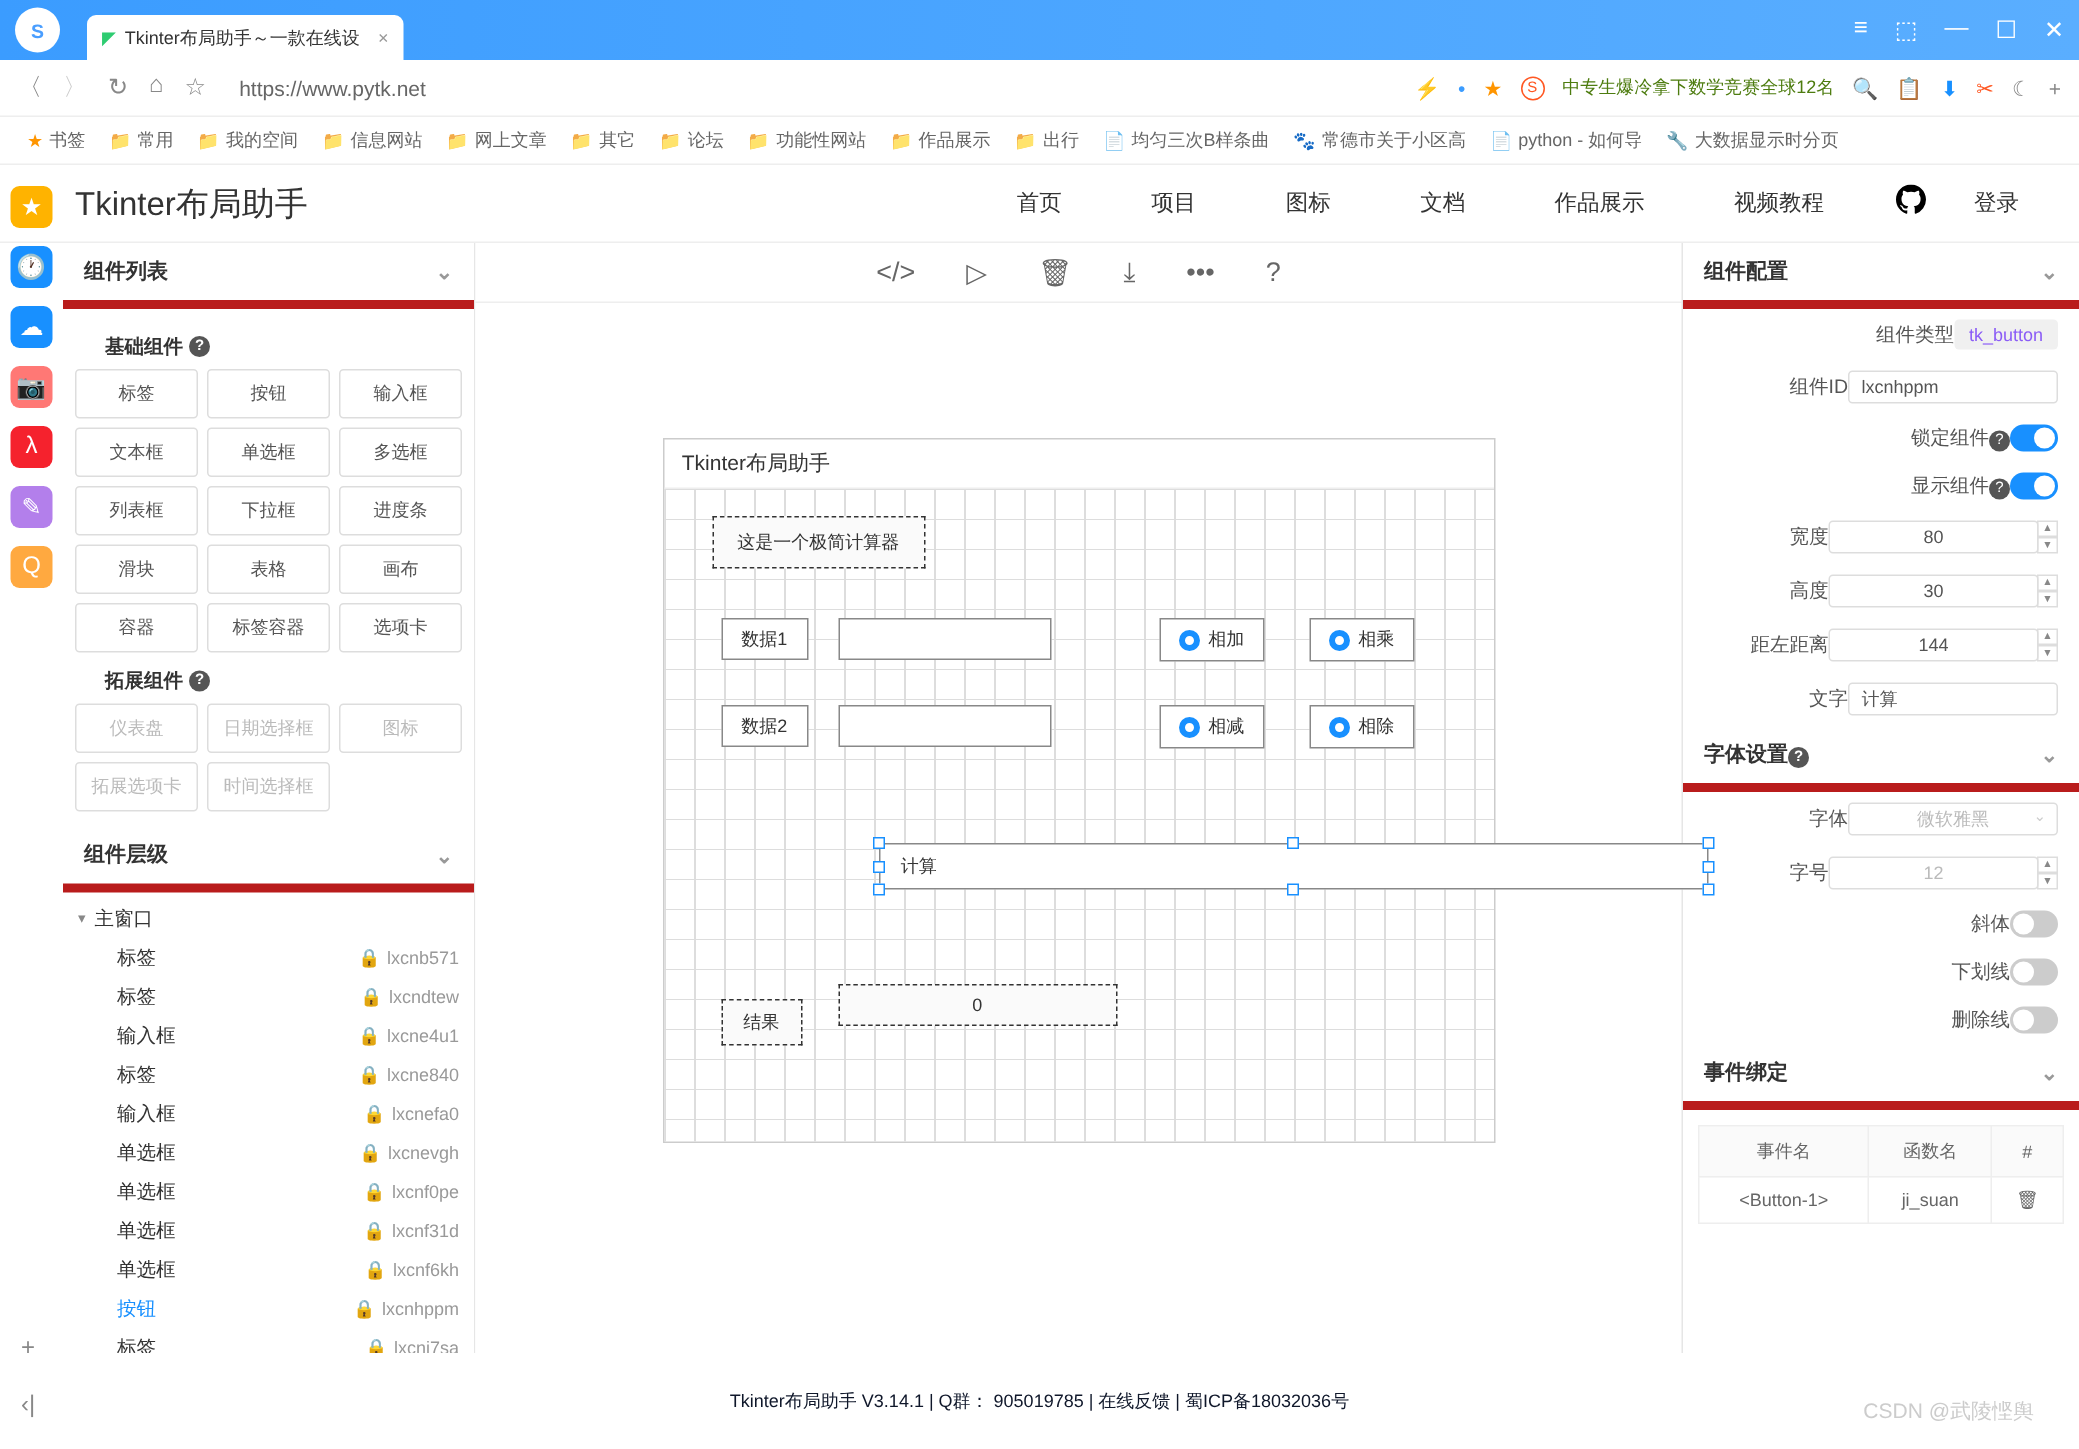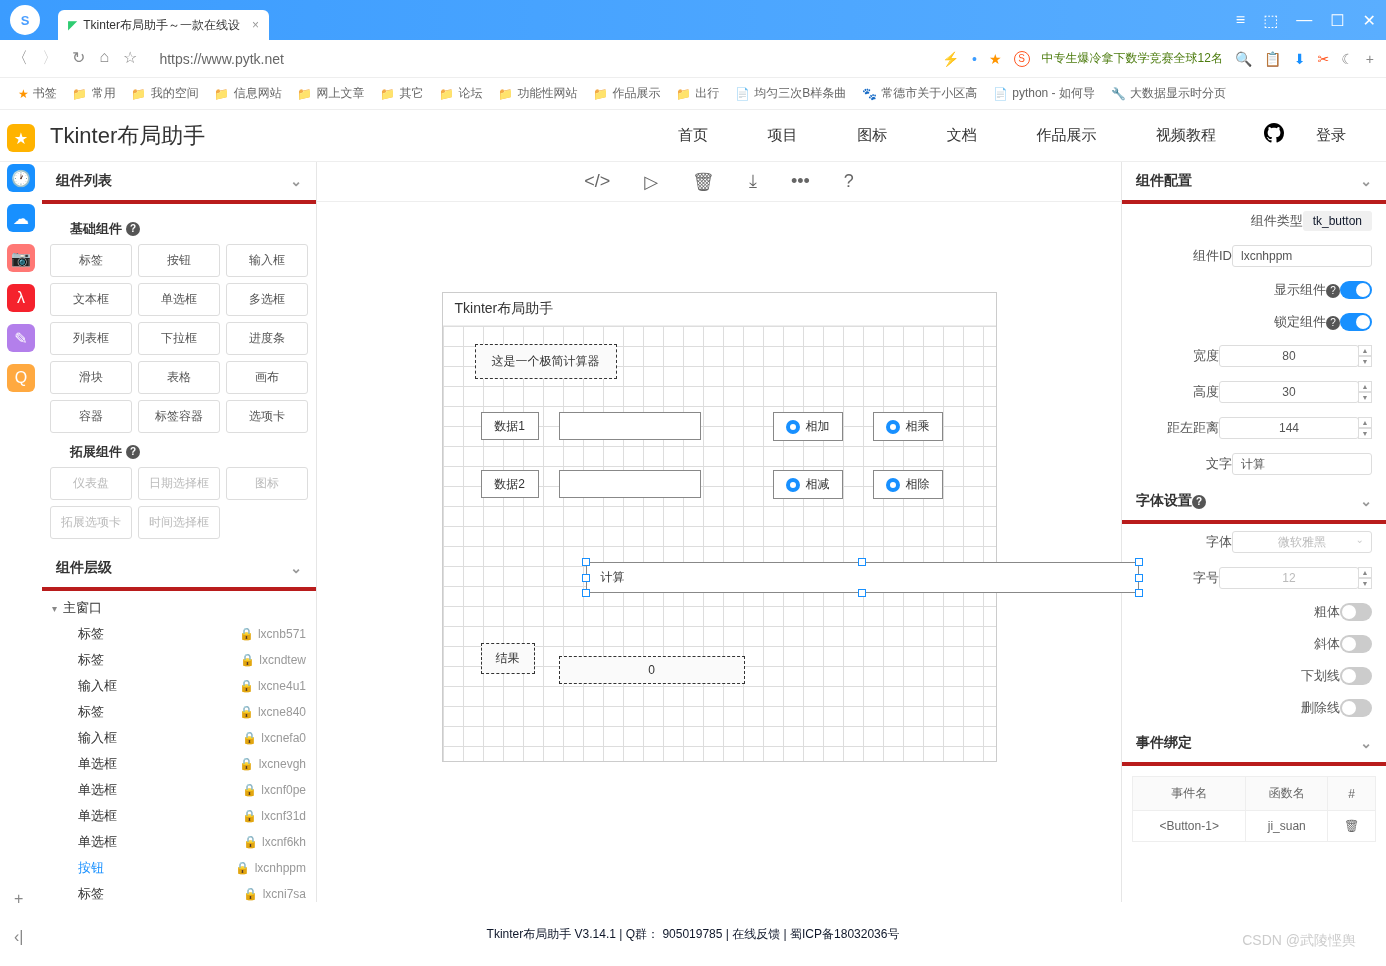--- a/index.html
+++ b/index.html
@@ -30,21 +30,21 @@
 .header .nav a { margin: 0 28px; color: #333; font-size: 15px; text-decoration: none; }
 .header .gh { margin: 0 20px; font-size: 20px; }
 .header .login { font-size: 15px; margin-left: 12px; }
 
 .left-rail { position: absolute; left: 0; top: 110px; width: 42px; display: flex; flex-direction: column; align-items: center; gap: 12px; padding-top: 14px; }
 .left-rail .ri { width: 28px; height: 28px; border-radius: 6px; display: flex; align-items: center; justify-content: center; color: #fff; font-size: 16px; }
 
 .main { display: flex; height: calc(100% - 110px - 52px - 40px - 24px); margin-left: 42px; }
 
 .sidebar { width: 275px; border-right: 1px solid #e6e6e6; display: flex; flex-direction: column; overflow: hidden; }
-.panel-h { display: flex; align-items: center; justify-content: space-between; padding: 10px 14px; font-weight: 600; font-size: 14px; border-bottom: 4px solid #b91c1c; }
+.panel-h { display: flex; align-items: center; justify-content: space-between; padding: 10px 14px; font-weight: 600; font-size: 14px; border-bottom: 6px solid #b91c1c; }
 .panel-h .chev { color: #999; }
 .palette { padding: 10px 8px; }
 .section-h { font-size: 13px; font-weight: 600; display: flex; align-items: center; gap: 4px; margin: 6px 20px; }
 .qmark { display: inline-block; width: 14px; height: 14px; border-radius: 50%; background: #555; color: #fff; font-size: 10px; text-align: center; line-height: 14px; }
 .btn-grid { display: grid; grid-template-columns: repeat(3, 1fr); gap: 6px; }
 .pbtn { border: 1px solid #ddd; border-radius: 3px; padding: 7px 0; text-align: center; font-size: 12px; color: #555; background: #fff; cursor: pointer; }
 .pbtn.dis { color: #bbb; }
 .tree { flex: 1; overflow-y: auto; padding: 4px 10px; font-size: 13px; }
 .tree-row { display: flex; align-items: center; padding: 4px 0; }
 .tree-row .name { flex: 1; }
@@ -67,21 +67,21 @@
 .inp { border: 1px solid #888; background: #fff; height: 28px; width: 142px; }
 .rbtn { border: 1px solid #888; background: #fff; padding: 5px 12px; display: flex; align-items: center; gap: 6px; }
 .rdot { width: 14px; height: 14px; border-radius: 50%; border: 4px solid #1890ff; background: #fff; }
 .selbtn { border: 1px solid #888; background: #fff; padding: 6px 14px; position: relative; }
 .handle { position: absolute; width: 8px; height: 8px; background: #fff; border: 1px solid #1890ff; }
 
 .props { width: 265px; border-left: 1px solid #e6e6e6; overflow-y: auto; font-size: 13px; }
 .prop-row { display: flex; align-items: center; justify-content: flex-end; padding: 7px 14px; }
 .prop-row label { color: #555; }
 .prop-input { width: 140px; padding: 3px 8px; border: 1px solid #ddd; border-radius: 3px; font-size: 12px; background: #fff; color: #555; text-align: center; }
-.prop-tag { background: #f0f0f0; border-radius: 3px; padding: 3px 10px; font-size: 12px; color: #0f172a; }
+.prop-tag { background: #f0f0f0; border-radius: 3px; padding: 3px 10px; font-size: 12px; color: #8b5cf6; }
 .switch { width: 32px; height: 18px; border-radius: 9px; position: relative; }
 .switch.on { background: #1890ff; }
 .switch.off { background: #ccc; }
 .switch::after { content: ""; position: absolute; width: 14px; height: 14px; background: #fff; border-radius: 50%; top: 2px; }
 .switch.on::after { right: 2px; }
 .switch.off::after { left: 2px; }
 .spinner { display: flex; align-items: center; }
 .spin-btns { display: flex; flex-direction: column; margin-left: -1px; }
 .spin-btns span { width: 14px; height: 11px; border: 1px solid #ddd; font-size: 7px; text-align: center; line-height: 9px; color: #888; }
 .ev-table { width: calc(100% - 20px); margin: 10px; border-collapse: collapse; font-size: 12px; }
@@ -352,46 +352,46 @@
           <div class="widget rbtn" style="left:430px;top:144px">
               <span class="rdot"></span>
               <span>相除</span>
             </div>
           <div class="widget selbtn" style="left:143px;top:236px">
             <span>计算</span>
             <span class="handle" style="left:-5px;top:-5px"></span><span class="handle" style="left:50%;top:-5px;margin-left:-4px"></span><span class="handle" style="right:-5px;top:-5px"></span>
             <span class="handle" style="left:-5px;top:50%;margin-top:-4px"></span><span class="handle" style="right:-5px;top:50%;margin-top:-4px"></span>
             <span class="handle" style="left:-5px;bottom:-5px"></span><span class="handle" style="left:50%;bottom:-5px;margin-left:-4px"></span><span class="handle" style="right:-5px;bottom:-5px"></span>
           </div>
-          <div class="widget lbl-dashed" style="left:38px;top:317px;padding:6px 14px">结果</div>
+          <div class="widget lbl-dashed" style="left:38px;top:340px;padding:6px 14px">结果</div>
           <div class="widget lbl-dashed" style="left:116px;top:330px;width:186px;text-align:center;padding:6px 0">0</div>
         </div>
       </div>
     </div>
   </div>
 
   <div class="props">
     <div class="panel-h">
         <span>组件配置</span>
         <span class="chev">⌄</span>
       </div>
     <div class="prop-row">
         <label>组件类型</label>
         <span class="prop-tag">tk_button</span>
       </div>
     <div class="prop-row">
         <label>组件ID</label>
         <input class="prop-input" style="text-align: left;" value="lxcnhppm">
       </div>
     <div class="prop-row">
+        <label><span>锁定组件</span><span class="qmark">?</span></label>
+        <div class="switch on"></div>
+      </div>
+    <div class="prop-row">
         <label><span>显示组件</span><span class="qmark">?</span></label>
-        <div class="switch on"></div>
-      </div>
-    <div class="prop-row">
-        <label><span>锁定组件</span><span class="qmark">?</span></label>
         <div class="switch on"></div>
       </div>
     <div class="prop-row">
         <label>宽度</label>
         <div class="spinner">
           <input class="prop-input" value="80" style="">
           <div class="spin-btns">
             <span>▲</span>
             <span>▼</span>
           </div>
@@ -432,24 +432,20 @@
       </div>
     <div class="prop-row">
         <label>字号</label>
         <div class="spinner">
           <input class="prop-input" style="color: rgb(187, 187, 187);" disabled="" value="12">
           <div class="spin-btns">
             <span>▲</span>
             <span>▼</span>
           </div>
         </div>
-      </div>
-    <div class="prop-row">
-        <label>粗体</label>
-        <div class="switch off"></div>
       </div>
     <div class="prop-row">
         <label>斜体</label>
         <div class="switch off"></div>
       </div>
     <div class="prop-row">
         <label>下划线</label>
         <div class="switch off"></div>
       </div>
     <div class="prop-row">

